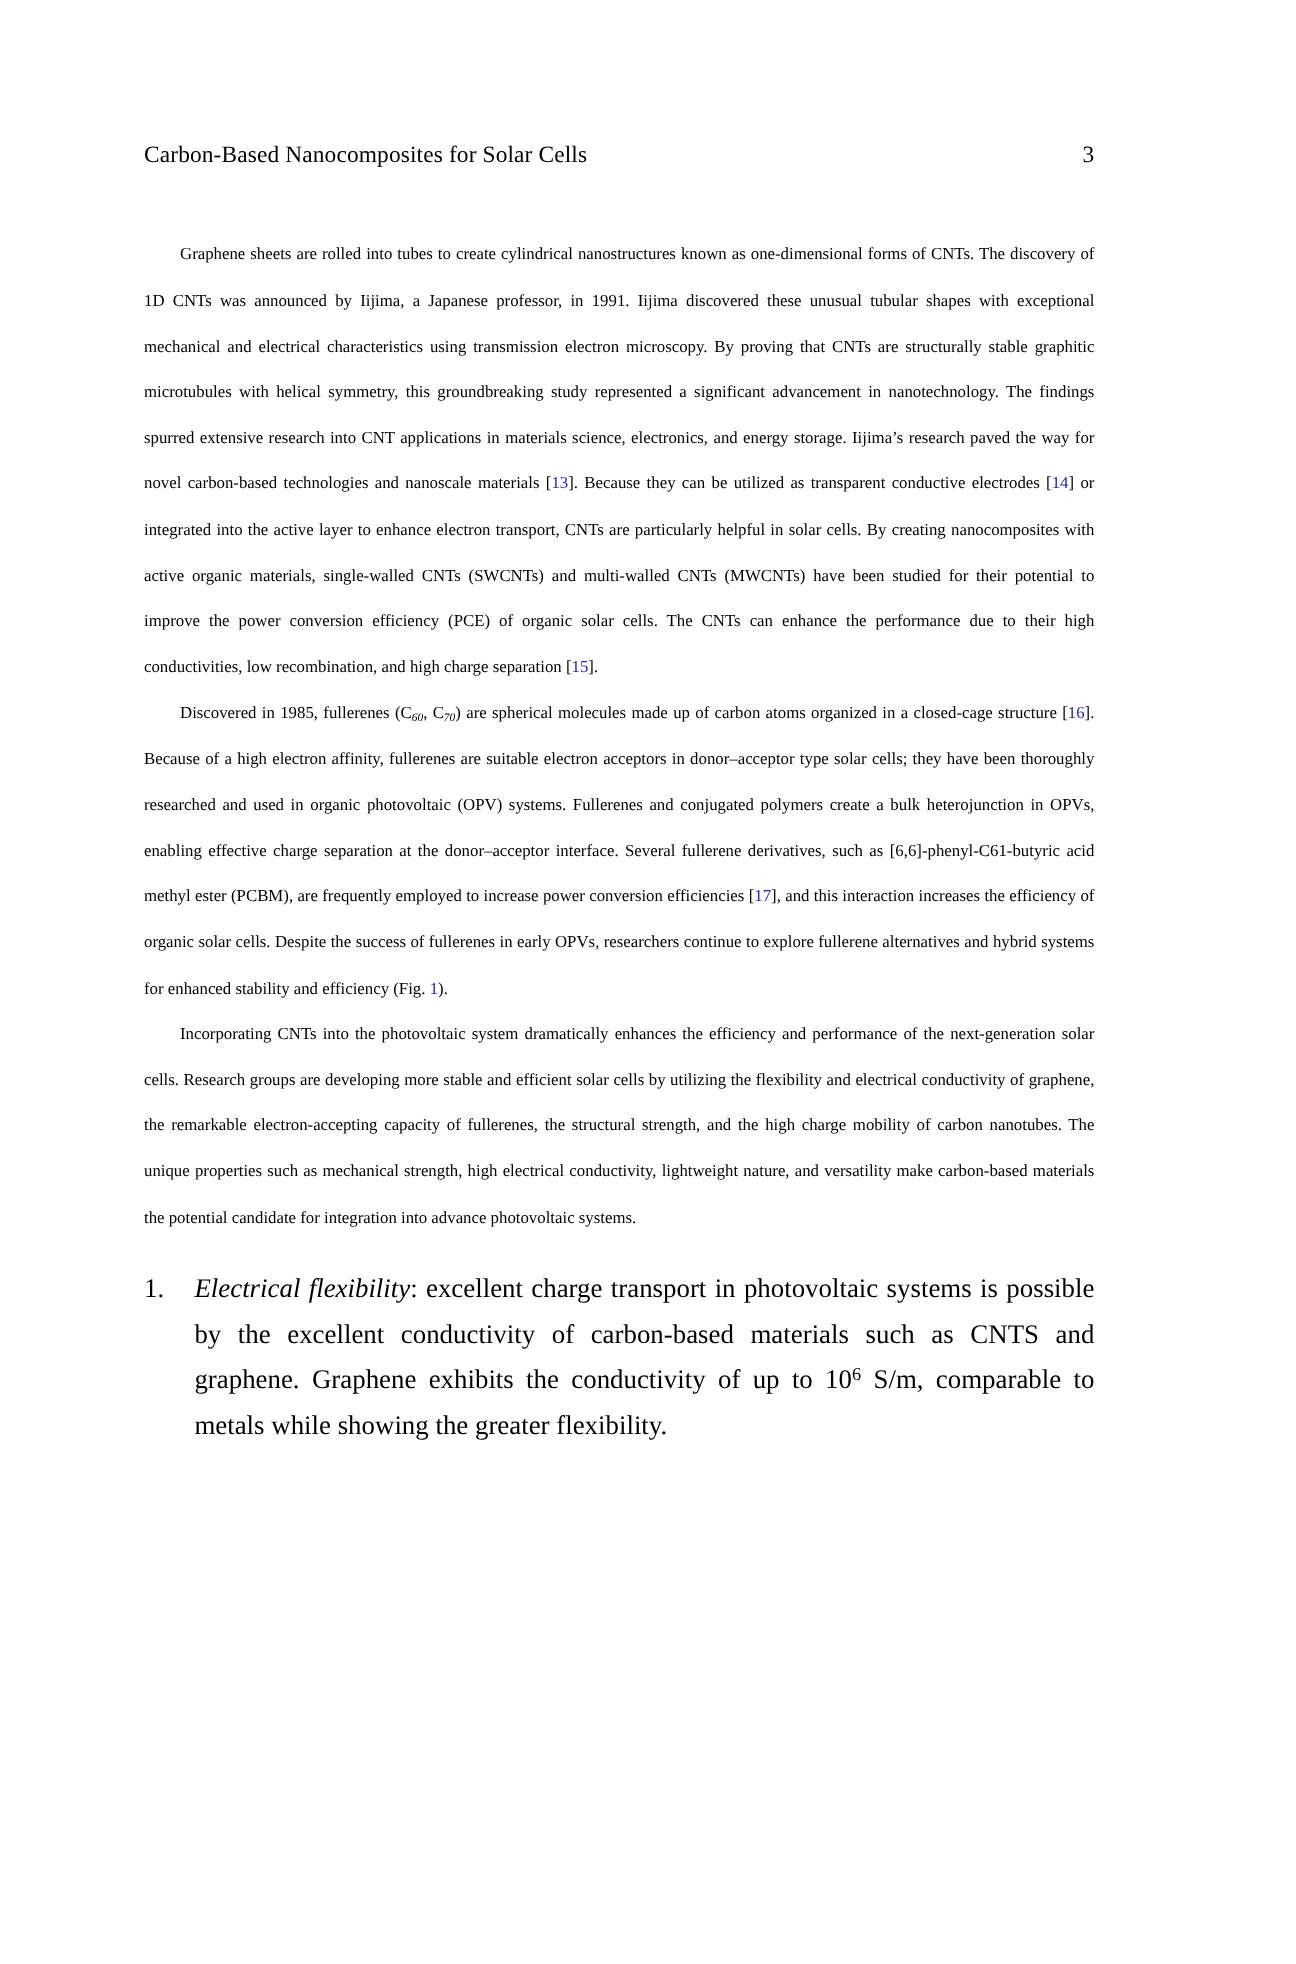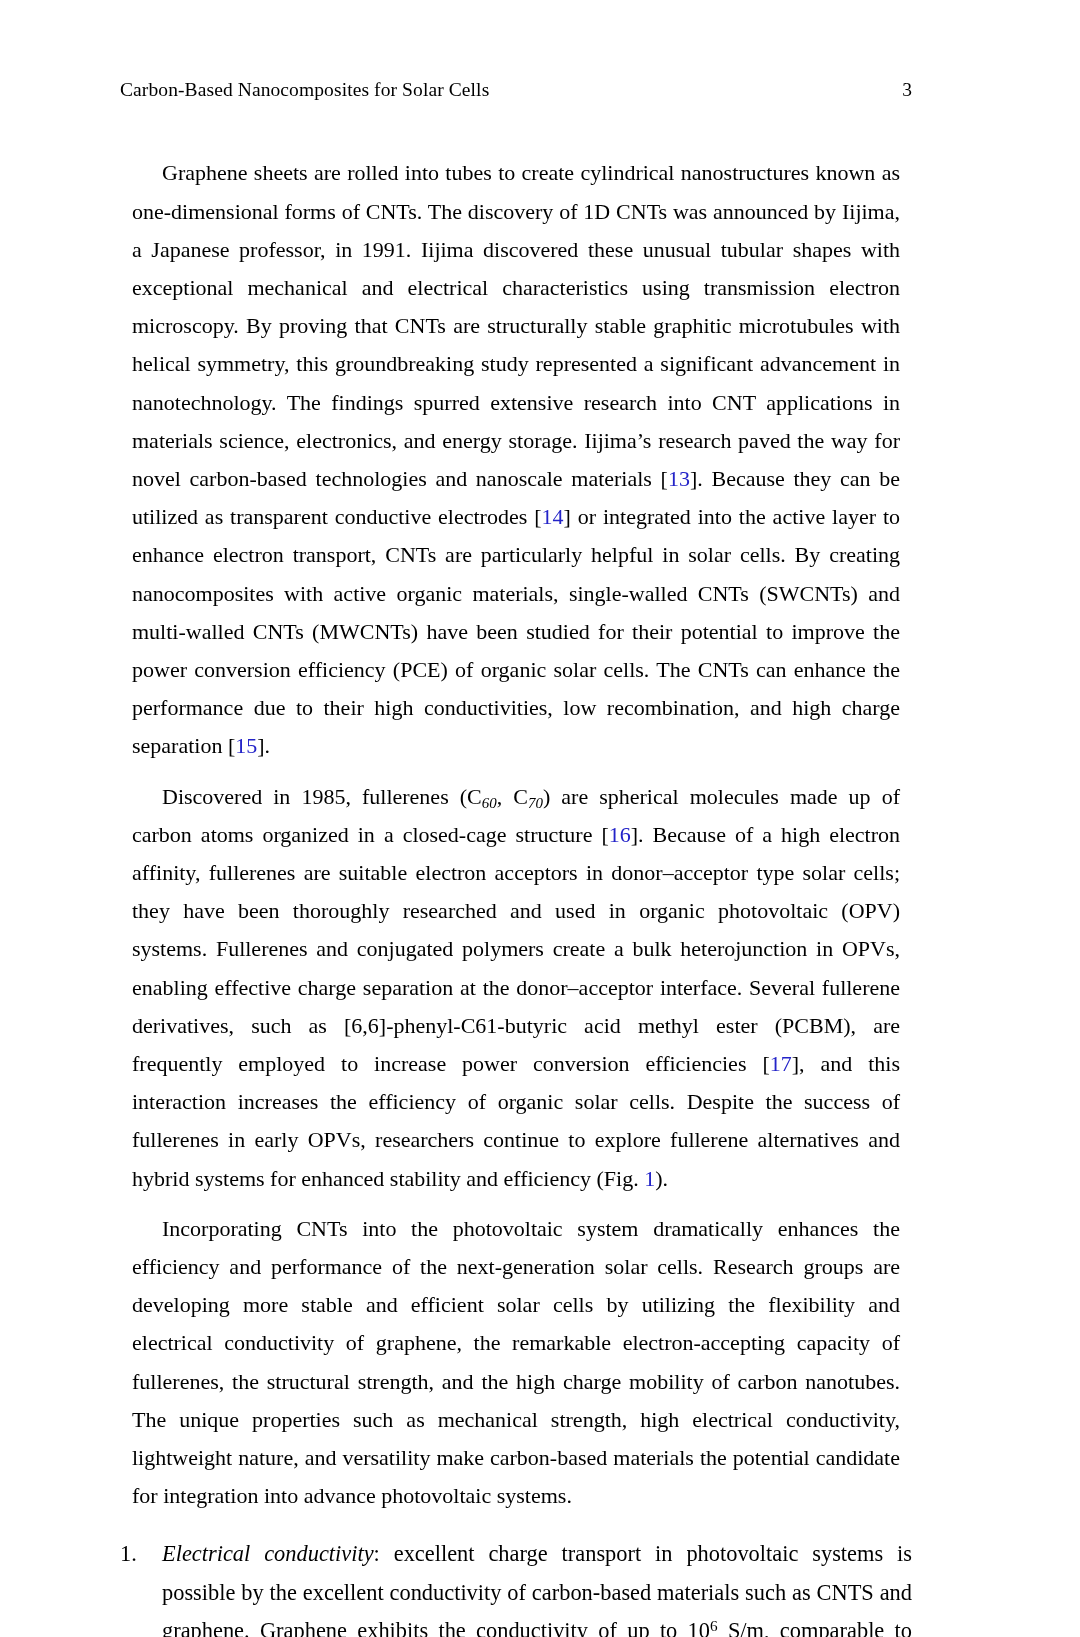--- a/index.html
+++ b/index.html
@@ -31,31 +31,32 @@
     display: flex;
     align-items: baseline;
     justify-content: space-between;
     font-size: 19.5px;
     line-height: 1.25;
     letter-spacing: 0.1px;
     margin-bottom: 52px;
   }
   .runninghead .rh-title {
     white-space: nowrap;
+    margin-top: 40px;
   }
   .runninghead .rh-folio {
     font-size: 19.5px;
   }
   
   .para {
-    font-size: 22px;
+    font-size: 14px;
     line-height: 38.2px;
     text-align: justify;
     text-justify: inter-word;
-    margin: 12px;
+    margin: 0;
     text-indent: 30px;
     hyphens: manual;
   }
   .para.first {
     text-indent: 30px;
   }
   
   .numlist {
     margin: 20px 0 0 0;
     padding: 0;
@@ -109,19 +110,19 @@
 
     <div>
       <p class="para first">Graphene sheets are rolled into tubes to create cylindrical nanostructures known as one-dimensional forms of CNTs. The discovery of 1D CNTs was announced by Iijima, a Japanese professor, in 1991. Iijima discovered these unusual tubular shapes with exceptional mechanical and electrical characteristics using transmission electron microscopy. By proving that CNTs are structurally stable graphitic microtubules with helical symmetry, this groundbreaking study represented a significant advancement in nanotechnology. The findings spurred extensive research into CNT applications in materials science, electronics, and energy storage. Iijima’s research paved the way for novel carbon-based technologies and nanoscale materials [<span class="cite" style="color: rgb(35, 35, 200);">13</span>]. Because they can be utilized as transparent conductive electrodes [<span class="cite" style="color: rgb(35, 35, 200);">14</span>] or integrated into the active layer to enhance electron transport, CNTs are particularly helpful in solar cells. By creating nanocomposites with active organic materials, single-walled CNTs (SWCNTs) and multi-walled CNTs (MWCNTs) have been studied for their potential to improve the power conversion efficiency (PCE) of organic solar cells. The CNTs can enhance the performance due to their high conductivities, low recombination, and high charge separation [<span class="cite" style="color: rgb(35, 35, 200);">15</span>].</p>
       <p class="para">Discovered in 1985, fullerenes (C<sub>60</sub>, C<sub>70</sub>) are spherical molecules made up of carbon atoms organized in a closed-cage structure [<span class="cite" style="color: rgb(35, 35, 200);">16</span>]. Because of a high electron affinity, fullerenes are suitable electron acceptors in donor–acceptor type solar cells; they have been thoroughly researched and used in organic photovoltaic (OPV) systems. Fullerenes and conjugated polymers create a bulk heterojunction in OPVs, enabling effective charge separation at the donor–acceptor interface. Several fullerene derivatives, such as [6,6]-phenyl-C61-butyric acid methyl ester (PCBM), are frequently employed to increase power conversion efficiencies [<span class="cite" style="color: rgb(35, 35, 200);">17</span>], and this interaction increases the efficiency of organic solar cells. Despite the success of fullerenes in early OPVs, researchers continue to explore fullerene alternatives and hybrid systems for enhanced stability and efficiency (Fig. <span class="cite" style="color: rgb(35, 35, 200);">1</span>).</p>
       <p class="para">Incorporating CNTs into the photovoltaic system dramatically enhances the efficiency and performance of the next-generation solar cells. Research groups are developing more stable and efficient solar cells by utilizing the flexibility and electrical conductivity of graphene, the remarkable electron-accepting capacity of fullerenes, the structural strength, and the high charge mobility of carbon nanotubes. The unique properties such as mechanical strength, high electrical conductivity, lightweight nature, and versatility make carbon-based materials the potential candidate for integration into advance photovoltaic systems.</p>
     </div>
 
     <ol class="numlist">
       <li>
         <span class="marker">1.</span>
-        <span class="itembody"><span class="term">Electrical conductivity</span>: excellent charge transport in photovoltaic systems is possible by the excellent conductivity of carbon-based materials such as CNTS and graphene. Graphene exhibits the conductivity of up to 10<sup>6</sup> S/m, comparable to metals while showing the greater flexibility.</span>
+        <span class="itembody"><span class="term">Electrical flexibility</span>: excellent charge transport in photovoltaic systems is possible by the excellent conductivity of carbon-based materials such as CNTS and graphene. Graphene exhibits the conductivity of up to 10<sup>6</sup> S/m, comparable to metals while showing the greater flexibility.</span>
       </li>
 
     </ol>
 
   </div>
 </div>
 
 </body></html>

